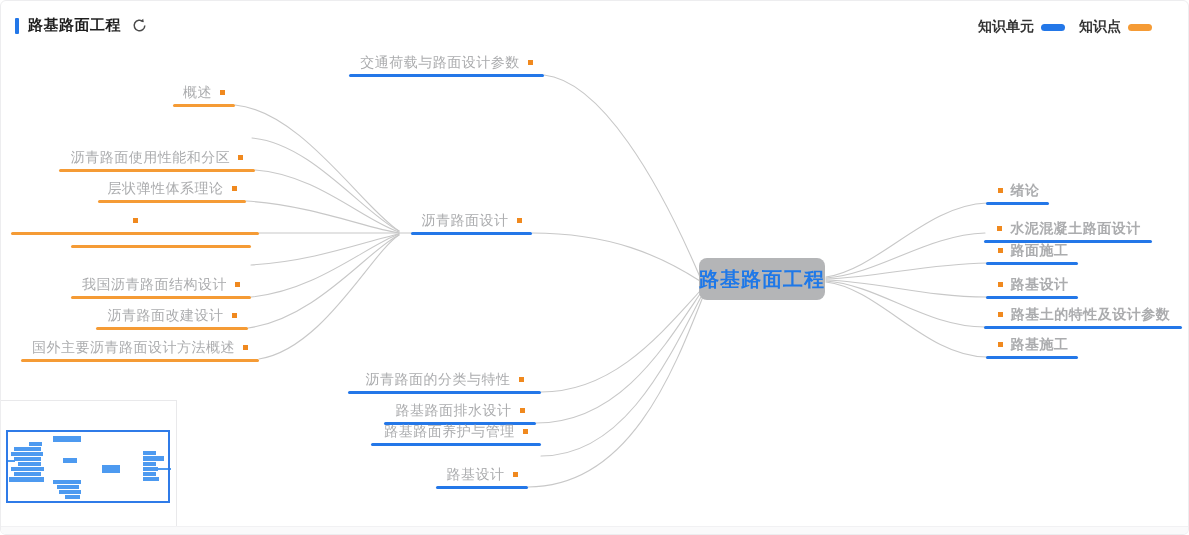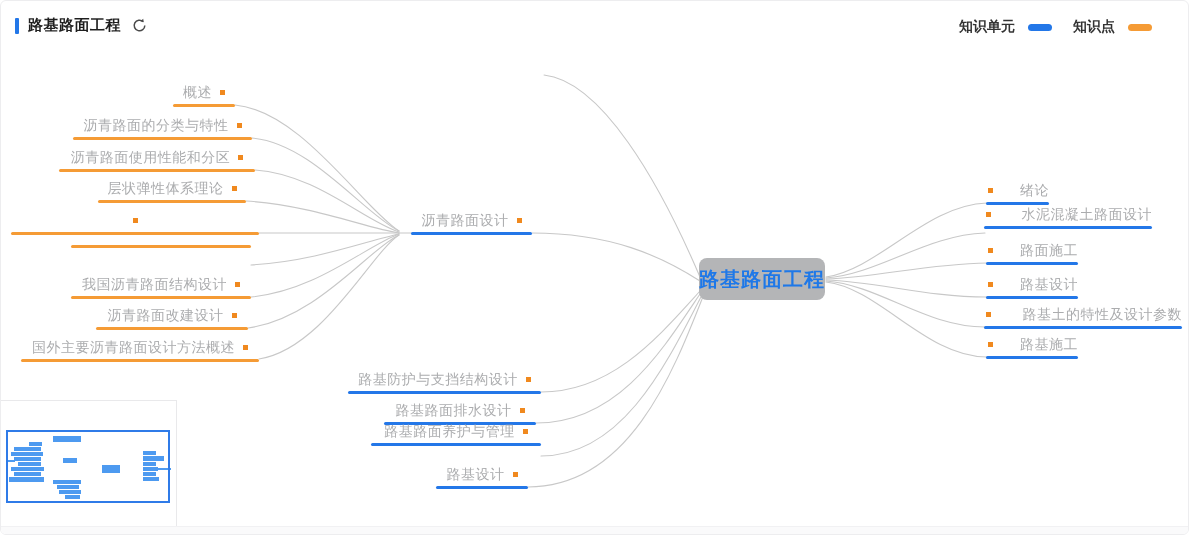--- a/index.html
+++ b/index.html
@@ -8,28 +8,28 @@
     font-family:"Liberation Sans","DejaVu Sans",sans-serif;
     border:1px solid #EDEDEF;border-radius:6px;box-sizing:border-box;
   }
   
   .header{position:absolute;left:14px;top:15px;display:flex;align-items:center;gap:9px;}
   .title-bar{width:4px;height:16px;background:#2377E8;border-radius:1px;}
   .title{font-size:15px;font-weight:bold;color:#1F1F1F;letter-spacing:.5px;}
   .refresh{display:flex;align-items:center;justify-content:center;width:18px;height:18px;cursor:pointer;}
   
   .legend{position:absolute;top:17px;right:36px;display:flex;align-items:center;gap:14px;font-size:14px;color:#333;font-weight:600;}
-  .legend .grp{display:flex;align-items:center;gap:13px;margin-left:7px;}
+  .legend .grp{display:flex;align-items:center;gap:7px;}
   .pill{width:24px;height:7px;border-radius:4px;}
   
   svg.wires{position:absolute;left:0;top:0;pointer-events:none;}
   
   .node{position:absolute;display:flex;flex-direction:column;}
   .node .row{display:flex;align-items:center;justify-content:center;gap:8px;height:19px;font-size:14px;color:#ABACAE;white-space:nowrap;letter-spacing:.5px;}
-  .node.rt .row{justify-content:space-between;padding-left:2px;}
+  .node.rt .row{justify-content:center;padding-left:2px;font-weight:bold;}
   .bullet{width:5px;height:5px;background:#F0891E;flex:none;}
   .ul{height:3px;border-radius:2px;margin-top:2px;}
   .u-blue{background:#2377E8;}
   .u-orange{background:#F59B35;}
   
   .center-node{
     position:absolute;left:698px;top:257px;width:126px;height:42px;background:#B4B5B7;
     border-radius:8px;display:flex;align-items:center;justify-content:center;
     color:#1E78E8;font-weight:bold;font-size:20px;letter-spacing:1px;cursor:pointer;
   }
@@ -94,93 +94,93 @@
       <span class="pill" style="background:#2377E8"></span>
     </div>
     <div class="grp">
       <span>知识点</span>
       <span class="pill" style="background:#F59B35"></span>
     </div>
   </div>
 
   <div class="center-node">路基路面工程</div>
 
+  <div class="node" style="left:348px;top:52px;width:195px">
+    <div class="row">
+        <span>交通荷载与路面设计参数</span>
+        <span class="bullet"></span>
+      </div>
+    <div class="ul u-blue"></div>
+  </div>
 
   <div class="node" style="left:410px;top:210px;width:121px">
     <div class="row">
         <span>沥青路面设计</span>
         <span class="bullet"></span>
       </div>
     <div class="ul u-blue"></div>
   </div>
 
   <div class="node" style="left:172px;top:82px;width:62px">
     <div class="row">
         <span>概述</span>
         <span class="bullet"></span>
       </div>
     <div class="ul u-orange"></div>
   </div>
-  <div class="node" style="left:72px;top:115px;width:179px">
+  <div class="node" style="left:58px;top:147px;width:196px">
+    <div class="row">
+        <span>沥青路面使用性能和分区</span>
+        <span class="bullet"></span>
+      </div>
+    <div class="ul u-orange"></div>
+  </div>
+  <div class="node" style="left:97px;top:178px;width:148px">
+    <div class="row">
+        <span>层状弹性体系理论</span>
+        <span class="bullet"></span>
+      </div>
+    <div class="ul u-orange"></div>
+  </div>
+  <div class="node" style="left:10px;top:210px;width:248px">
+    <div class="row">
+        <span class="bullet"></span>
+      </div>
+    <div class="ul u-orange"></div>
+  </div>
+  <div class="node" style="left:70px;top:242px;width:180px">
+    <div class="ul u-orange"></div>
+  </div>
+  <div class="node" style="left:70px;top:274px;width:180px">
+    <div class="row">
+        <span>我国沥青路面结构设计</span>
+        <span class="bullet"></span>
+      </div>
+    <div class="ul u-orange"></div>
+  </div>
+  <div class="node" style="left:20px;top:337px;width:238px">
+    <div class="row">
+        <span>国外主要沥青路面设计方法概述</span>
+        <span class="bullet"></span>
+      </div>
+    <div class="ul u-orange"></div>
+  </div>
+  <div class="node" style="left:95px;top:305px;width:152px">
+    <div class="row">
+        <span>沥青路面改建设计</span>
+        <span class="bullet"></span>
+      </div>
+    <div class="ul u-orange"></div>
+  </div>
+
+  <div class="node" style="left:347px;top:369px;width:193px">
     <div class="row">
         <span>沥青路面的分类与特性</span>
         <span class="bullet"></span>
       </div>
-    <div class="ul u-orange"></div>
-  </div>
-  <div class="node" style="left:58px;top:147px;width:196px">
-    <div class="row">
-        <span>沥青路面使用性能和分区</span>
-        <span class="bullet"></span>
-      </div>
-    <div class="ul u-orange"></div>
-  </div>
-  <div class="node" style="left:97px;top:178px;width:148px">
-    <div class="row">
-        <span>层状弹性体系理论</span>
-        <span class="bullet"></span>
-      </div>
-    <div class="ul u-orange"></div>
-  </div>
-  <div class="node" style="left:10px;top:210px;width:248px">
-    <div class="row">
-        <span class="bullet"></span>
-      </div>
-    <div class="ul u-orange"></div>
-  </div>
-  <div class="node" style="left:70px;top:242px;width:180px">
-    <div class="ul u-orange"></div>
-  </div>
-  <div class="node" style="left:70px;top:274px;width:180px">
-    <div class="row">
-        <span>我国沥青路面结构设计</span>
-        <span class="bullet"></span>
-      </div>
-    <div class="ul u-orange"></div>
-  </div>
-  <div class="node" style="left:20px;top:337px;width:238px">
-    <div class="row">
-        <span>国外主要沥青路面设计方法概述</span>
-        <span class="bullet"></span>
-      </div>
-    <div class="ul u-orange"></div>
-  </div>
-  <div class="node" style="left:95px;top:305px;width:152px">
-    <div class="row">
-        <span>沥青路面改建设计</span>
-        <span class="bullet"></span>
-      </div>
-    <div class="ul u-orange"></div>
-  </div>
-
-  <div class="node" style="left:347px;top:369px;width:193px">
-    <div class="row">
-        <span>路基防护与支挡结构设计</span>
-        <span class="bullet"></span>
-      </div>
     <div class="ul u-blue"></div>
   </div>
   <div class="node" style="left:383px;top:400px;width:152px">
     <div class="row">
         <span>路基路面排水设计</span>
         <span class="bullet"></span>
       </div>
     <div class="ul u-blue"></div>
   </div>
   <div class="node" style="left:370px;top:421px;width:170px">
@@ -198,21 +198,21 @@
     <div class="ul u-blue"></div>
   </div>
 
   <div class="node rt" style="left:985px;top:180px;width:63px">
     <div class="row">
         <span class="bullet"></span>
         <span>绪论</span>
       </div>
     <div class="ul u-blue"></div>
   </div>
-  <div class="node rt" style="left:983px;top:204px;width:168px">
+  <div class="node rt" style="left:983px;top:218px;width:168px">
     <div class="row">
         <span class="bullet"></span>
         <span>水泥混凝土路面设计</span>
       </div>
     <div class="ul u-blue"></div>
   </div>
   <div class="node rt" style="left:985px;top:240px;width:92px">
     <div class="row">
         <span class="bullet"></span>
         <span>路面施工</span>

